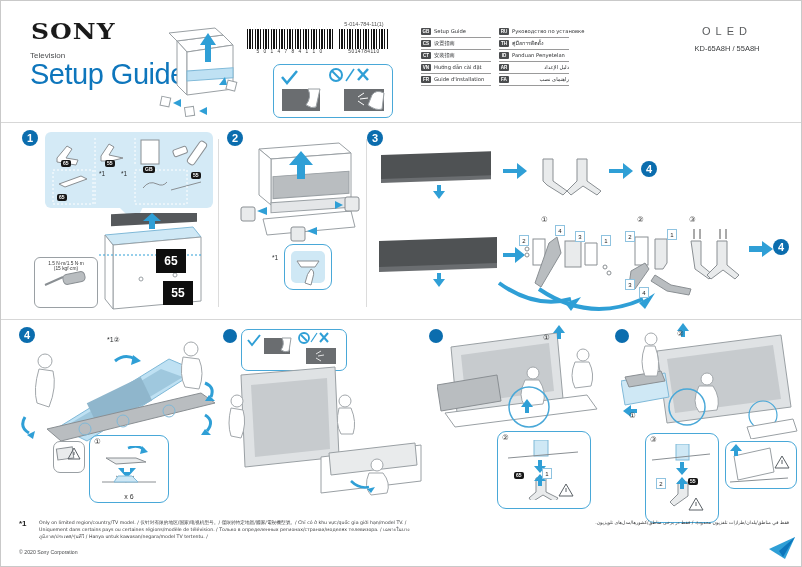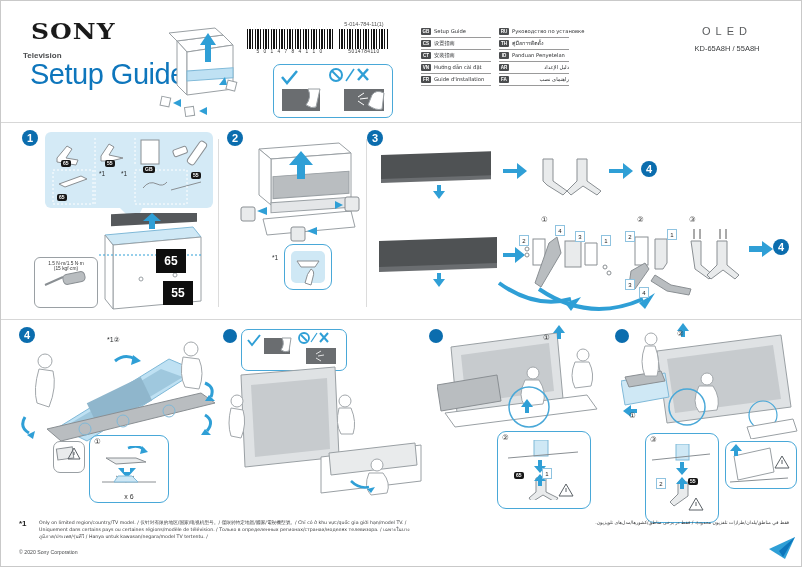--- a/index.html
+++ b/index.html
@@ -51,21 +51,21 @@
   .fnote.rtl{direction:rtl;text-align:right;}
   .copyright{font-size:5.2px;color:#4a4c4e;}
 </style>
 </head>
 <body>
 
 <div class="page">
 
   
   <div class="abs sony-logo" style="left:30px;top:16px;">SONY</div>
-  <div class="abs tvline" style="left:22px;top:50px;font-weight:bold;">Television</div>
+  <div class="abs tvline" style="left:29px;top:50px;">Television</div>
   <div class="abs title" style="left:29px;top:57px;">Setup Guide</div>
 
   
   <div class="abs" style="left:158px;top:14px;width:82px;height:104px;">
     <svg width="82" height="104" viewBox="0 0 82 104">
       <g stroke="#9aa0a4" fill="#fff" stroke-width="1">
         <polygon points="18,26 64,20 74,30 28,37"></polygon>
         <polygon points="18,26 18,70 28,80 28,37"></polygon>
         <polygon points="28,37 74,30 74,74 28,80"></polygon>
         <polygon points="18,26 10,18 56,13 64,20"></polygon>

